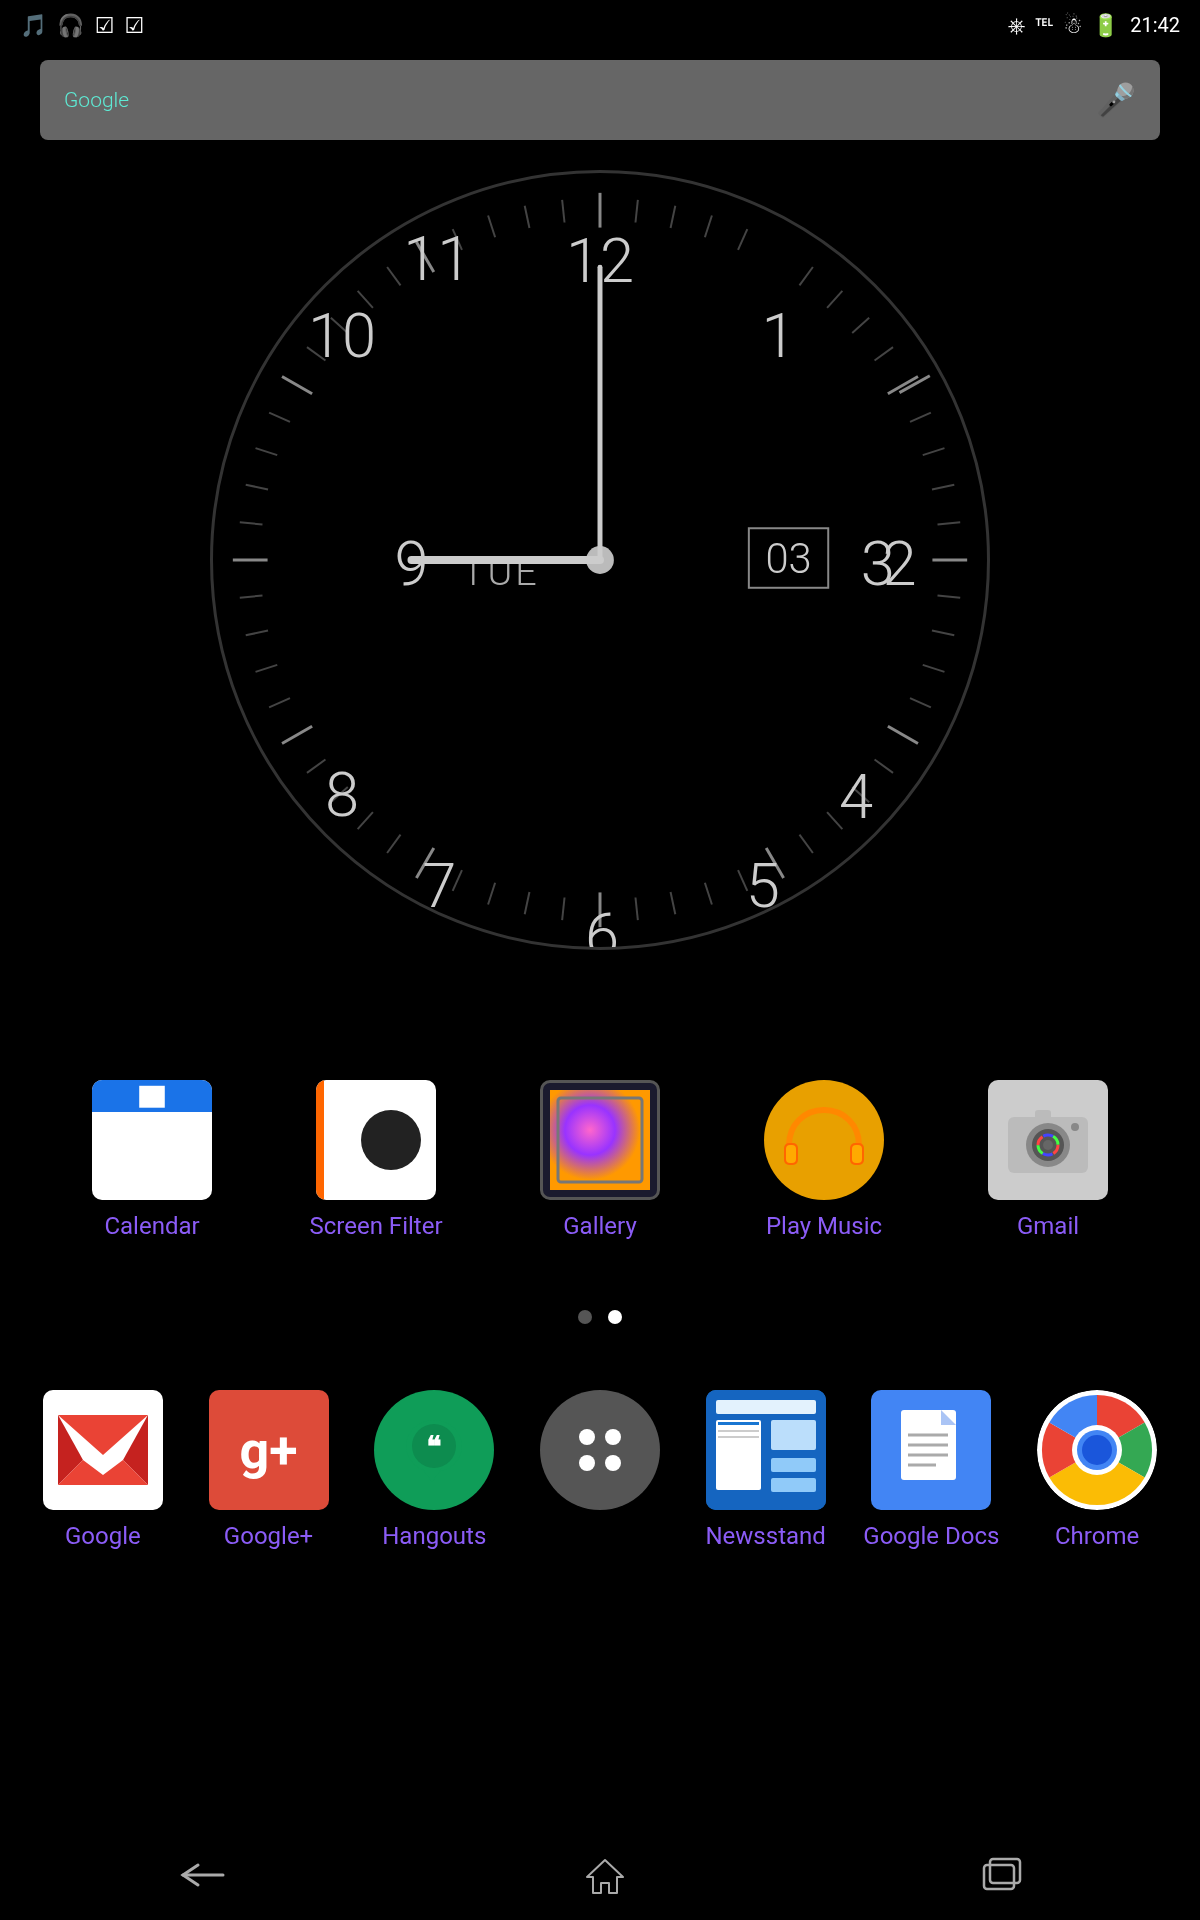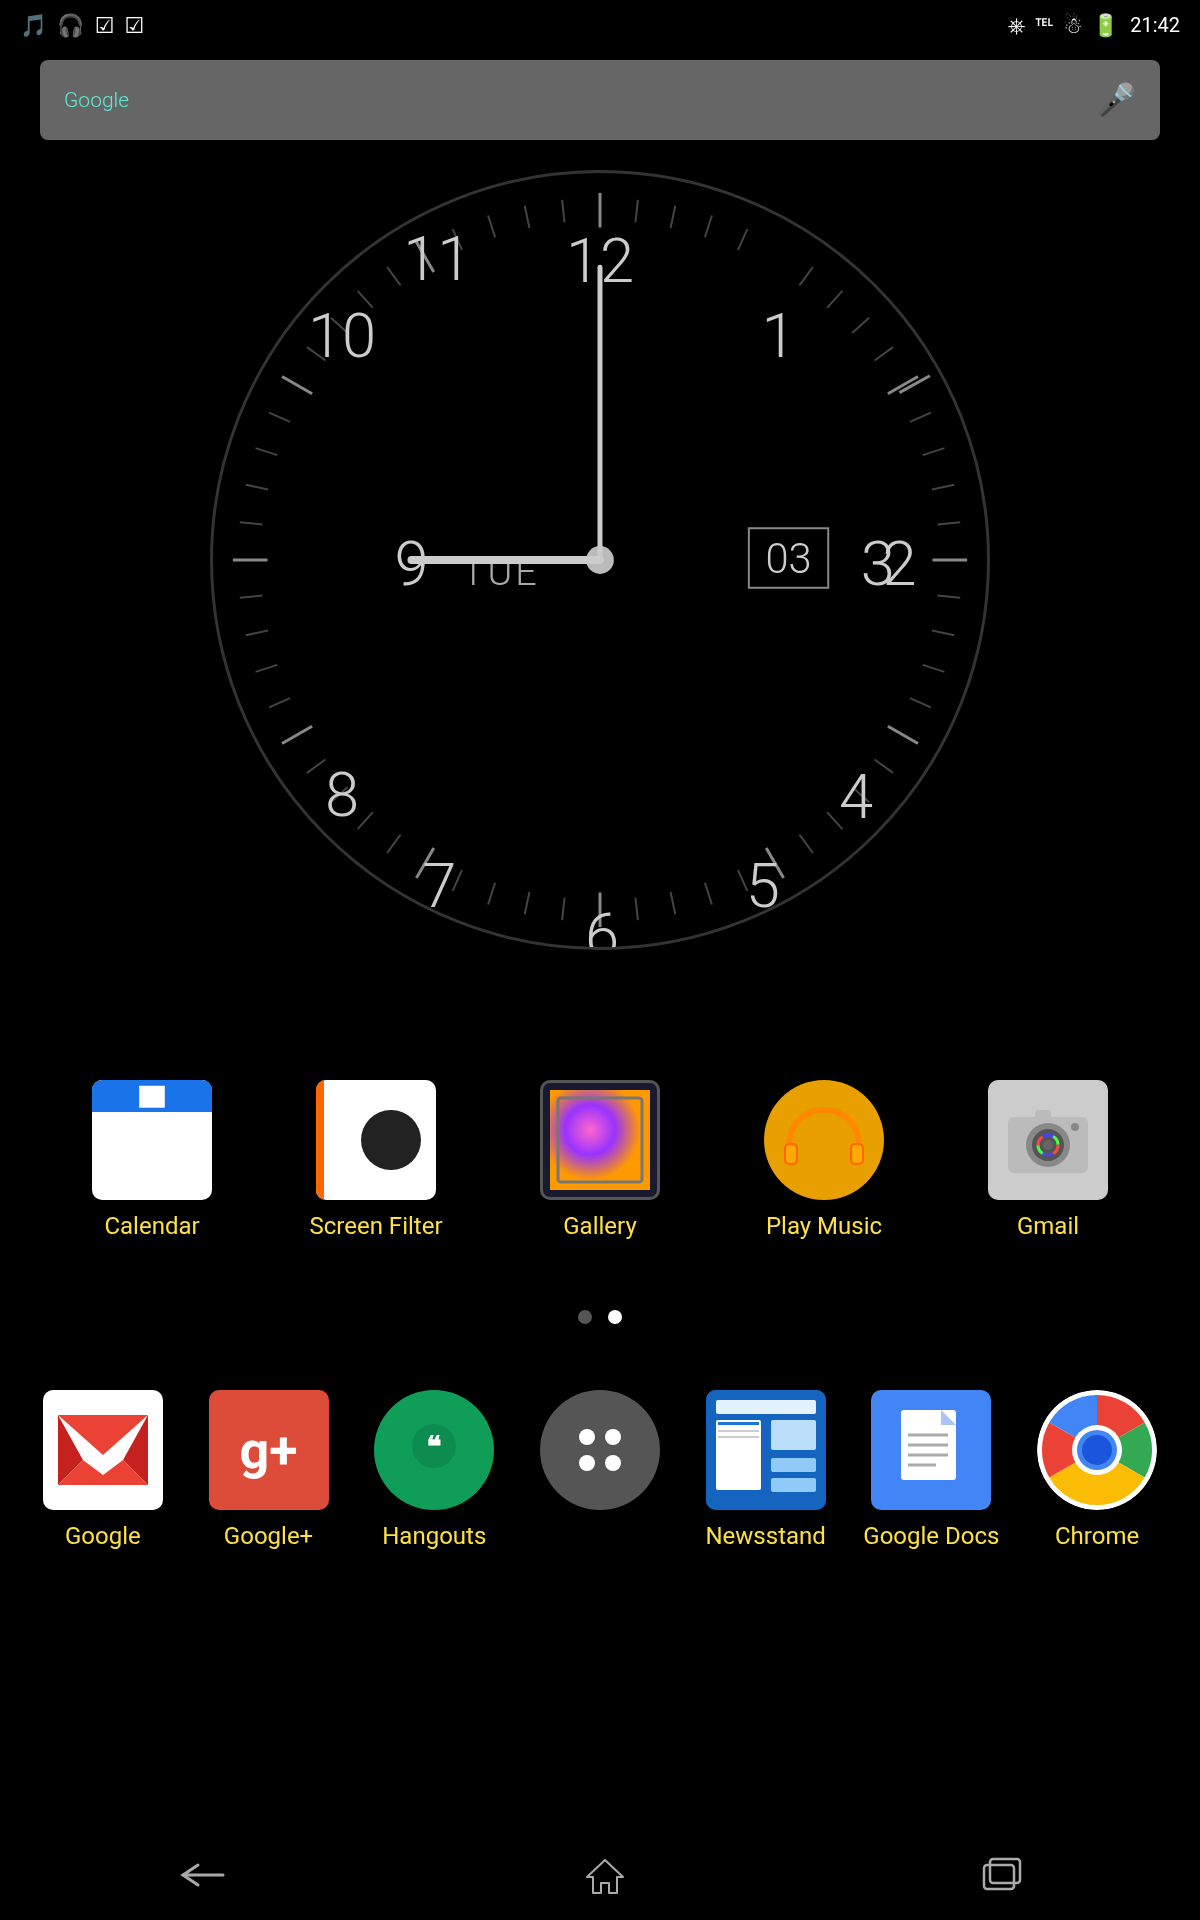--- a/index.html
+++ b/index.html
@@ -119,21 +119,21 @@
       margin-bottom: 12px;
       display: flex;
       align-items: center;
       justify-content: center;
       font-size: 60px;
       position: relative;
       overflow: hidden;
     }
     .app-label {
       font-size: 24px;
-      color: #fde047;
+      color: #8b5cf6;
       text-align: center;
       text-shadow: 0 1px 3px rgba(0,0,0,0.8);
     }
 
     
     #page-dots {
       position: absolute;
       top: 1310px;
       left: 50%;
       transform: translateX(-50%);

